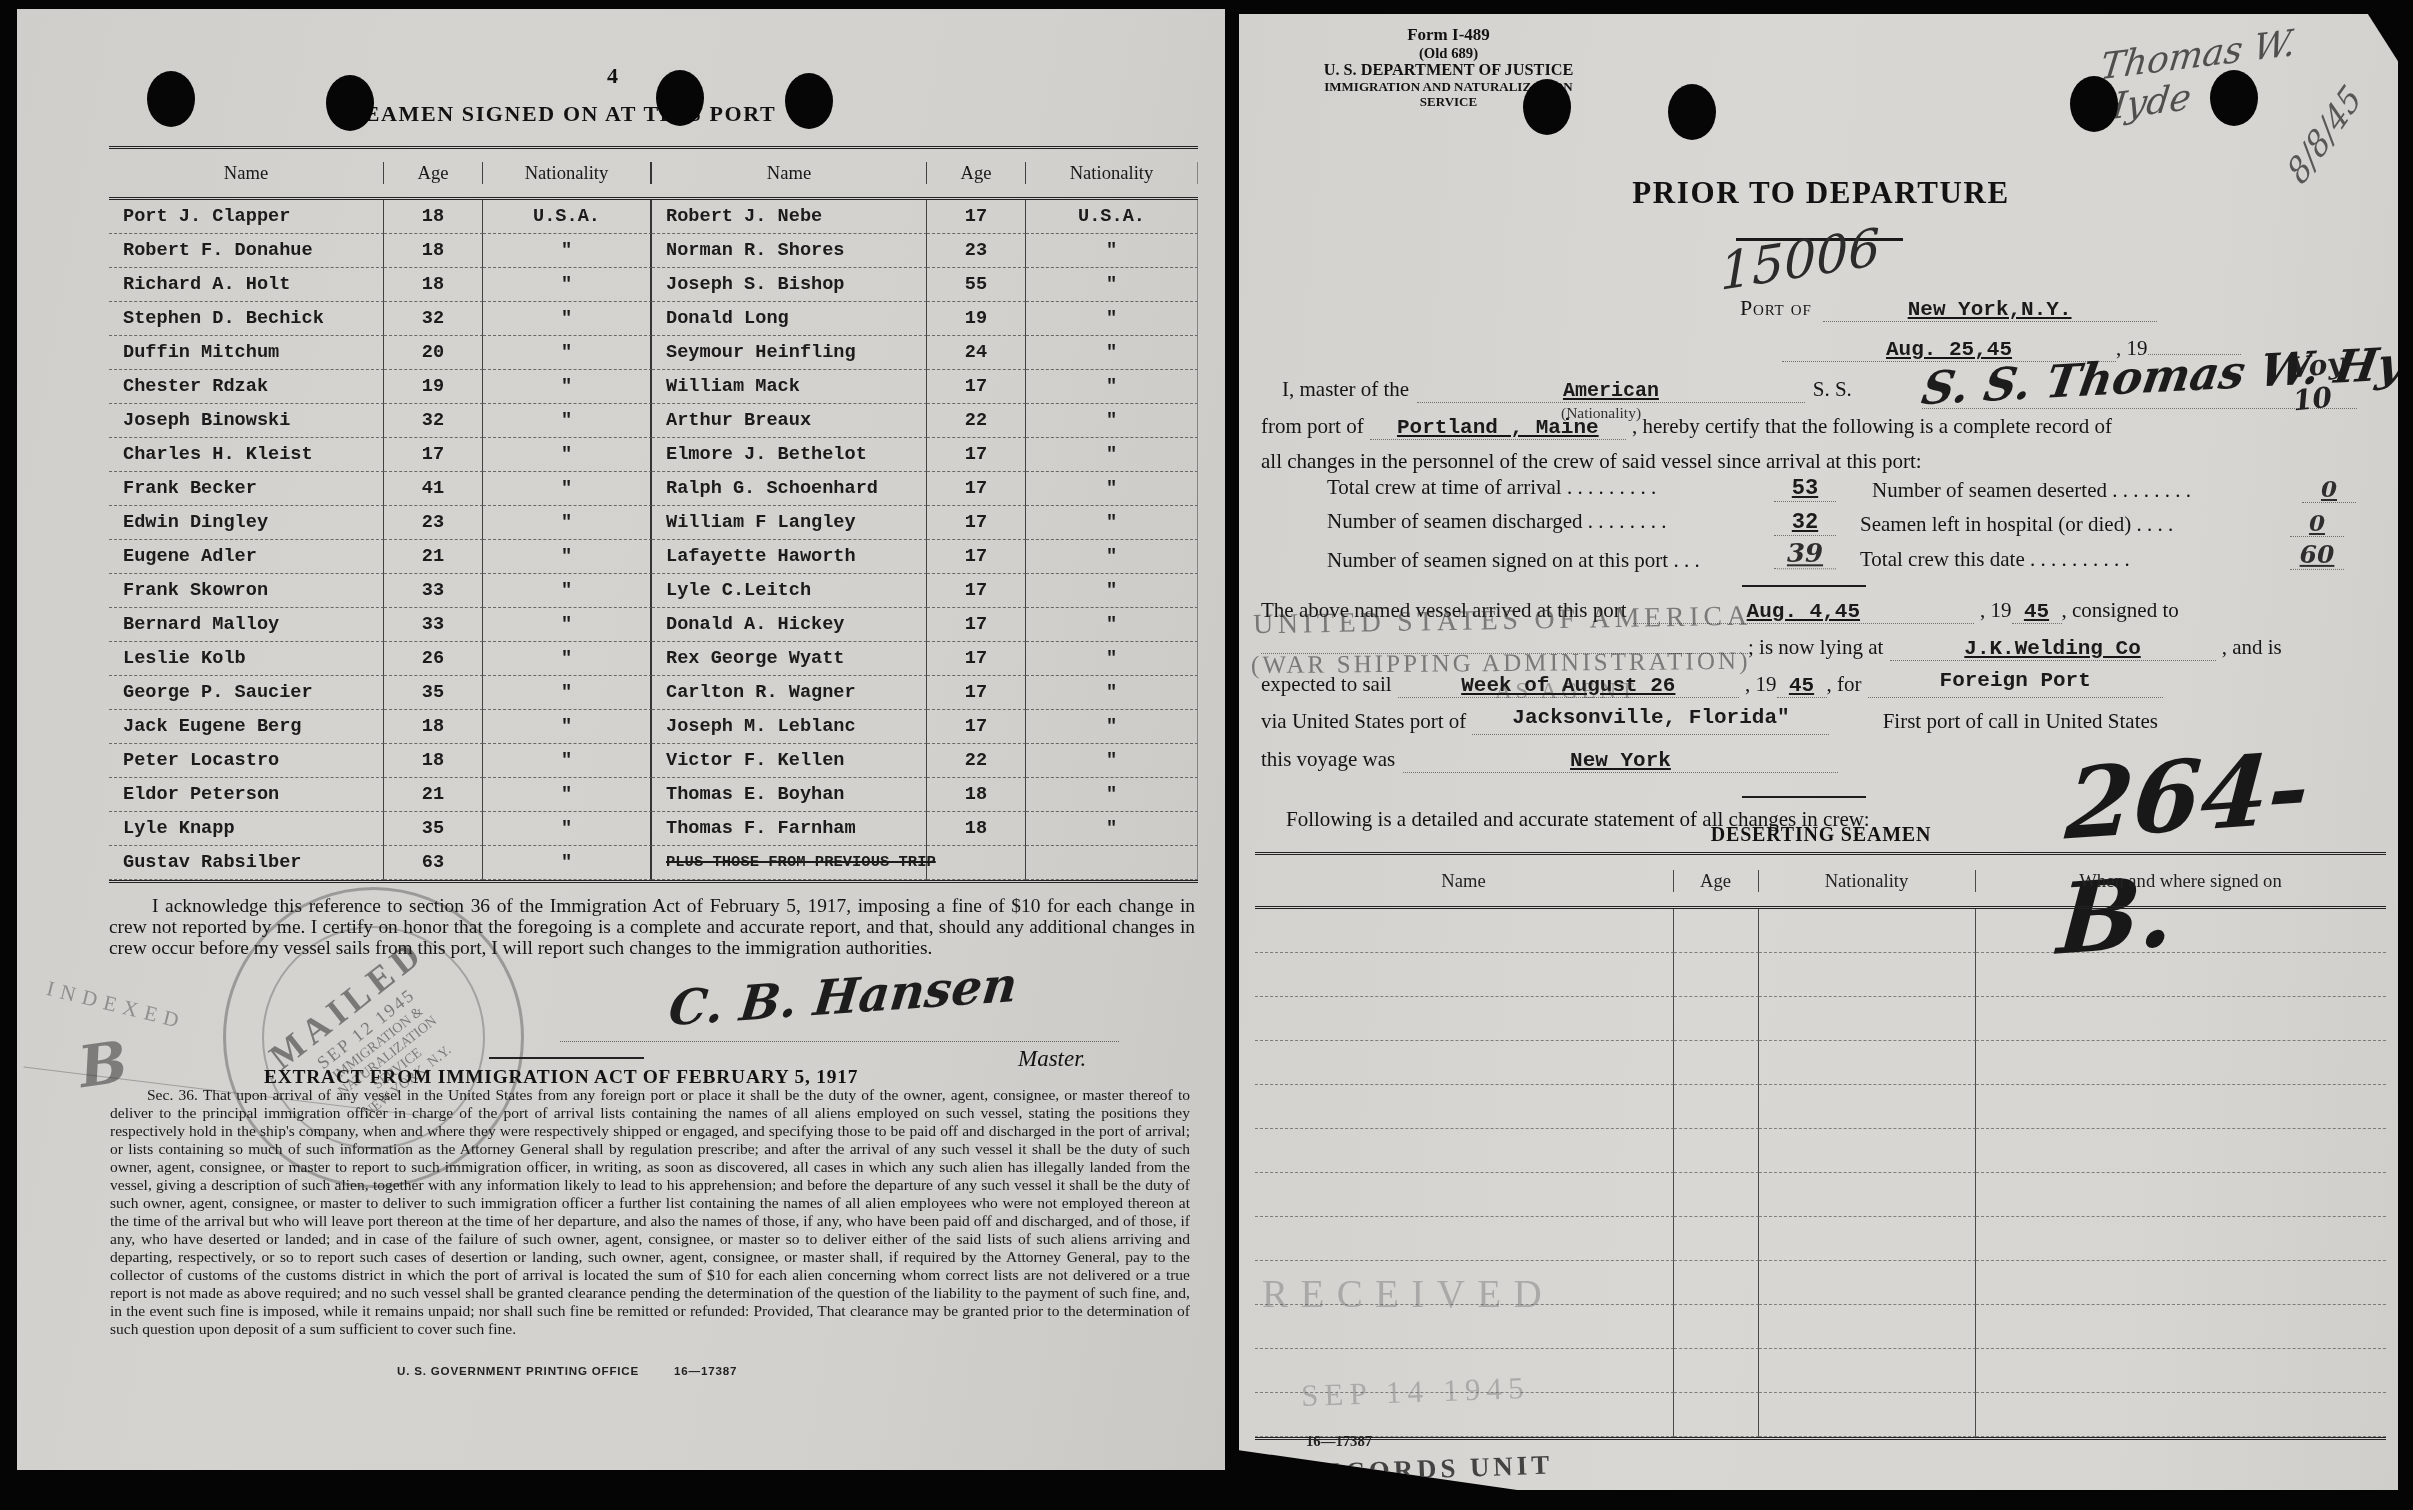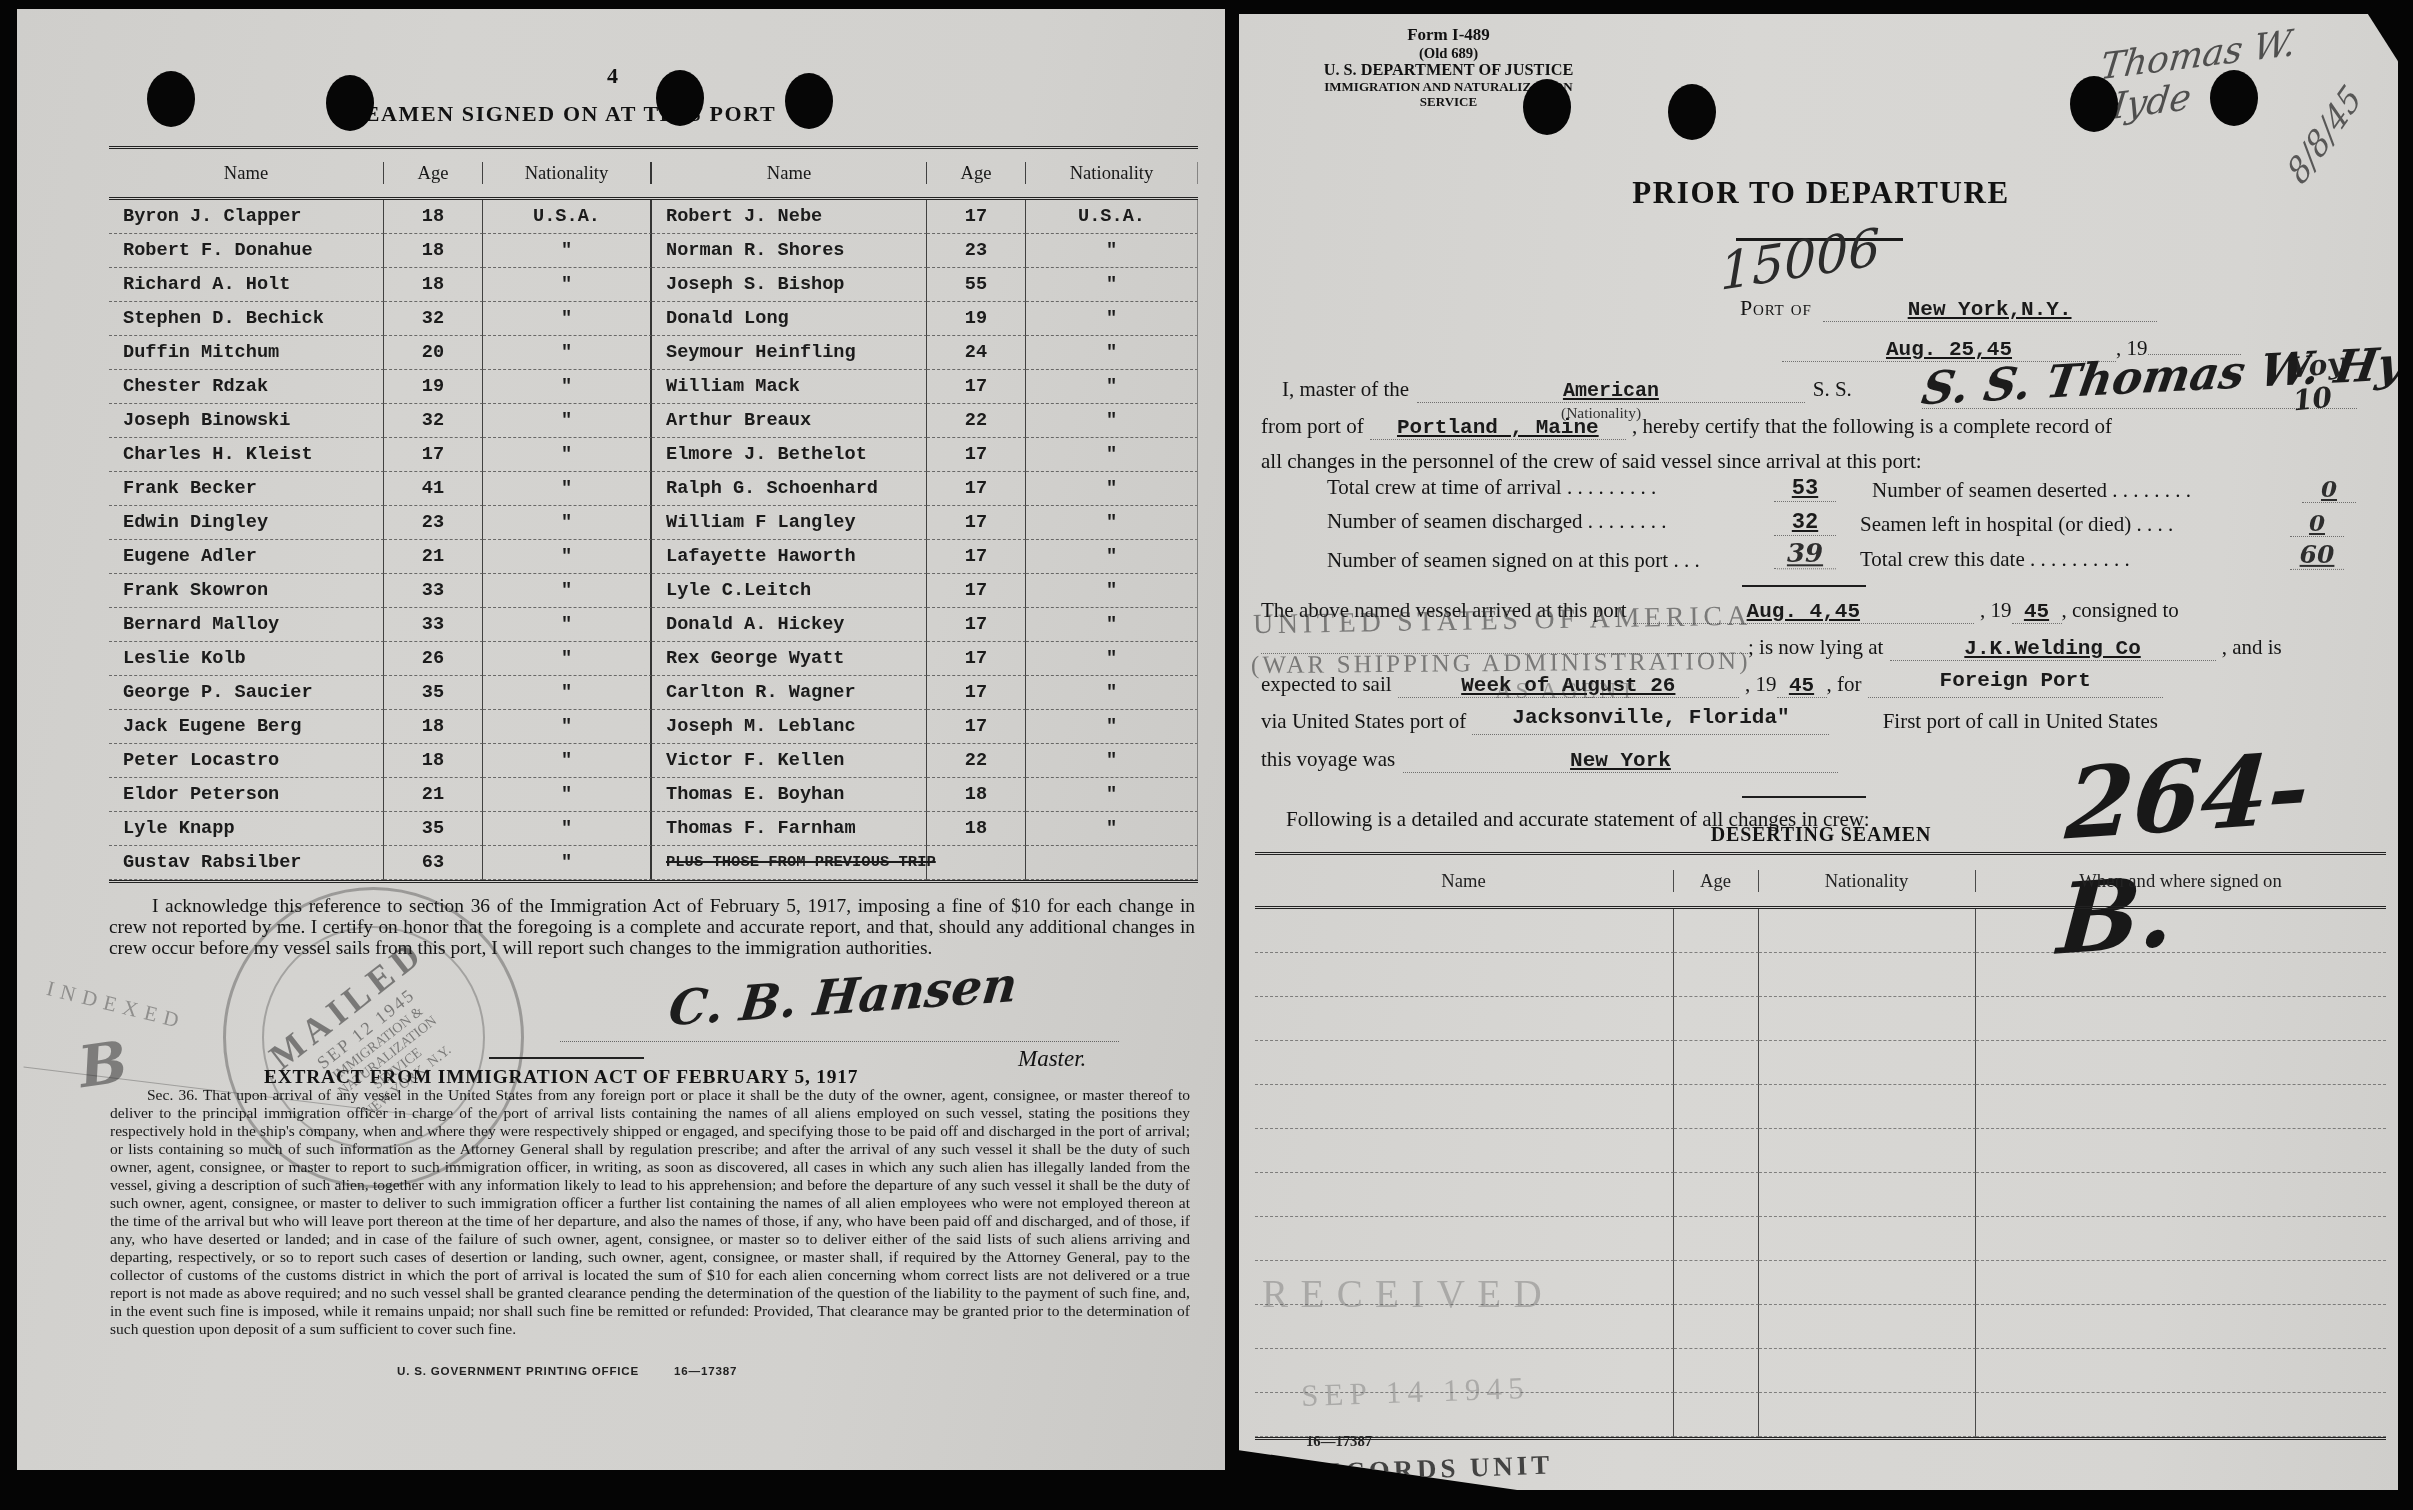--- a/index.html
+++ b/index.html
@@ -72,21 +72,21 @@
       <div class="lt-head">
         <div class="lt-h c-name ctr">Name</div>
         <div class="lt-h c-age">Age</div>
         <div class="lt-h c-nat nat1">Nationality</div>
         <div class="lt-h c-name ctr">Name</div>
         <div class="lt-h c-age">Age</div>
         <div class="lt-h c-nat last">Nationality</div>
       </div>
       <div id="lt-rows">
           <div class="lt-row">
-            <div class="lt-cell c-name">Byron J. Clapper</div>
+            <div class="lt-cell c-name">Port J. Clapper</div>
             <div class="lt-cell c-age">18</div>
             <div class="lt-cell c-nat nat1">U.S.A.</div>
             <div class="lt-cell c-name">Robert J. Nebe</div>
             <div class="lt-cell c-age">17</div>
             <div class="lt-cell c-nat last">U.S.A.</div>
           </div>
           <div class="lt-row">
             <div class="lt-cell c-name">Robert F. Donahue</div>
             <div class="lt-cell c-age">18</div>
             <div class="lt-cell c-nat nat1">"</div>

